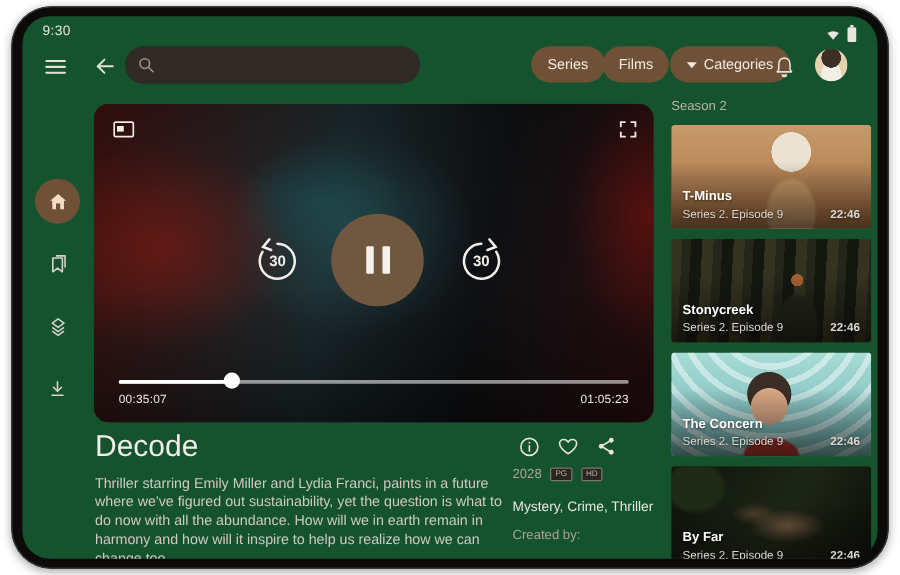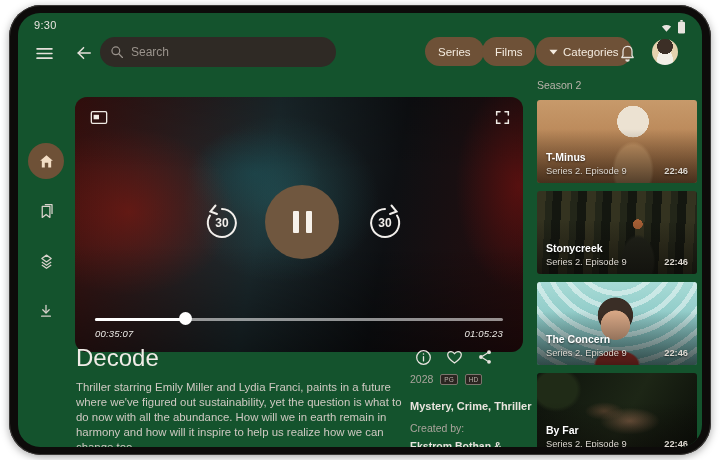--- a/index.html
+++ b/index.html
@@ -36,21 +36,21 @@
                        #e5d3ae; cursor:pointer; }
 
   
   .rail { position:absolute; left:0; top:130px; width:56px; display:flex; flex-direction:column; align-items:center; }
   .rail-item { width:36px; height:36px; border-radius:50%; display:flex; align-items:center; justify-content:center;
                color:#d8d2cb; margin-bottom:8px; cursor:pointer; }
   .rail-item.active { background:#6e5137; color:#f2ddc4; }
   .rail-item + .rail-item { margin-top:6px; }
 
   
-  .player { position:absolute; left:57px; top:84px; width:448px; height:255px; border-radius:12px; overflow:hidden;
+  .player { position:absolute; left:57px; top:70px; width:448px; height:255px; border-radius:12px; overflow:hidden;
             background:
               radial-gradient(ellipse 150px 120px at 12% 45%, rgba(140,25,16,.55), transparent 70%),
               radial-gradient(ellipse 90px 150px at 99% 35%, rgba(120,18,16,.6), transparent 70%),
               radial-gradient(ellipse 140px 120px at 46% 40%, rgba(38,92,96,.5), transparent 70%),
               radial-gradient(ellipse 90px 60px at 40% 30%, rgba(24,60,66,.8), transparent 75%),
               linear-gradient(100deg, #3a100e 0%, #1c2a2e 42%, #0e1013 68%, #2a0d0e 100%); }
   .player-shade { position:absolute; inset:0; background:linear-gradient(180deg, rgba(0,0,0,.18), transparent 30%, transparent 58%, rgba(0,0,0,.45)); }
   .pip-btn { left:14px; top:11px; width:20px; height:18px; color:#efeae4; }
   .fullscreen-btn { left:418px; top:11px; width:18px; height:18px; color:#efeae4; }
   .skip-btn { width:44px; height:44px; color:#f2efeb; }
@@ -58,32 +58,32 @@
   .skip-fwd  { position:absolute; left:288px; top:103px; }
   .play-pause { position:absolute; left:190px; top:88px; width:74px; height:74px; border-radius:50%;
                 background:#70573f; display:flex; align-items:center; justify-content:center; cursor:pointer; }
   .pause-bars { display:flex; gap:7px; }
   .pause-bars i { display:block; width:6px; height:22px; background:#f6f1ea; border-radius:1px; }
   .progress-zone { position:absolute; left:20px; right:20px; top:218px; height:8px; cursor:pointer; }
   .progress-track { position:absolute; left:0; right:0; top:3px; height:2.5px; background:rgba(255,255,255,.55); border-radius:2px; }
   .progress-fill { position:absolute; left:0; top:2.5px; height:3.5px; background:#ffffff; border-radius:2px; width:22%; }
   .progress-thumb { position:absolute; top:-3px; width:13px; height:13px; border-radius:50%; background:#ffffff; margin-left:-6px; }
   .time-row { position:absolute; left:20px; right:20px; top:231px; display:flex; justify-content:space-between;
-              font-size:9.5px; color:#eceae6; letter-spacing:.2px;font-style:italic; }
+              font-size:9.5px; color:#eceae6; letter-spacing:.2px; }
 
   
   .title { position:absolute; left:58px; top:331px; font-size:24px; font-weight:400; color:#f0ece7; }
   .description { position:absolute; left:58px; top:367px; width:334px; font-size:11.4px; line-height:15px; color:#cfc9c2; }
   .actions { position:absolute; left:396px; top:335px; display:flex; gap:13px; color:#e8e4df; }
   .actions .act { width:18px; height:18px; cursor:pointer; display:flex; align-items:center; justify-content:center; }
   .meta { position:absolute; left:392px; top:360px; width:140px; }
   .meta-year-row { display:flex; align-items:center; gap:7px; margin-bottom:10px; }
   .meta-year { font-size:10.5px; color:#aaa49c; }
   .badge { font-size:6.5px; color:#b6b0a8; border:1px solid #7b756d; border-radius:2px; padding:1px 3px; background:#2a2520; }
-  .genres { font-size:11px; font-weight:700; color:#e9e4de; margin-bottom:10px;margin-top:15px; }
+  .genres { font-size:11px; font-weight:400; color:#e9e4de; margin-bottom:10px;margin-top:15px; }
   .created-label { font-size:10.5px; color:#aaa49c; margin-bottom:5px; }
   .creators { font-size:10.5px; font-weight:700; color:#e9e4de; line-height:14px; }
 
   
   .season-header { position:absolute; left:519px; top:66px; font-size:10.5px; color:#b9b2aa; }
   .ep-card { position:absolute; left:519px; width:160px; height:83px; border-radius:3px; overflow:hidden; cursor:pointer; }
   .ep-thumb { position:absolute; inset:0; }
   .ep-overlay { position:absolute; inset:0; background:linear-gradient(180deg, transparent 35%, rgba(10,8,6,.62)); }
   .ep-title { position:absolute; left:9px; bottom:20px; font-size:10.5px; font-weight:700; color:#ffffff; text-shadow:0 1px 2px rgba(0,0,0,.6); }
   .ep-sub { position:absolute; left:9px; bottom:7px; font-size:9.3px; color:#ddd8d1; text-shadow:0 1px 2px rgba(0,0,0,.6); }
@@ -151,21 +151,20 @@
           </svg>
       </span>
     </div>
     <div class="search-bar">
       <span>
         <svg width="14" height="14" viewBox="0 0 18 18" stroke="#9a938c" stroke-width="1.6" fill="none" stroke-linecap="round">
             <circle cx="7.5" cy="7.5" r="5"></circle>
             <line x1="11.5" y1="11.5" x2="16" y2="16"></line>
           </svg>
       </span>
-      <input placeholder="Search" style="">
     </div>
     <button class="chip chip-series">
       <span>Series</span>
     </button>
     <button class="chip chip-films">
       <span>Films</span>
     </button>
     <button class="chip chip-categories">
       <span>
         <svg width="9" height="6" viewBox="0 0 10 6" fill="#f4ebdf">
@@ -305,24 +304,20 @@
     </div>
 
     <div class="meta">
       <div class="meta-year-row">
         <span class="meta-year">2028</span>
         <span class="badge">PG</span>
         <span class="badge">HD</span>
       </div>
       <div class="genres">Mystery, Crime, Thriller</div>
       <div class="created-label">Created by:</div>
-      <div class="creators">
-        <div>Ekstrom Bothan &amp;</div>
-
-      </div>
     </div>
 
     <div class="season-header">Season 2</div>
 
     <div class="ep-card ep-0">
       <div class="ep-thumb thumb-0"></div>
       <div class="ep-overlay"></div>
       <div class="ep-title">T-Minus</div>
       <div class="ep-sub">Series 2. Episode 9</div>
       <div class="ep-dur">22:46</div>

